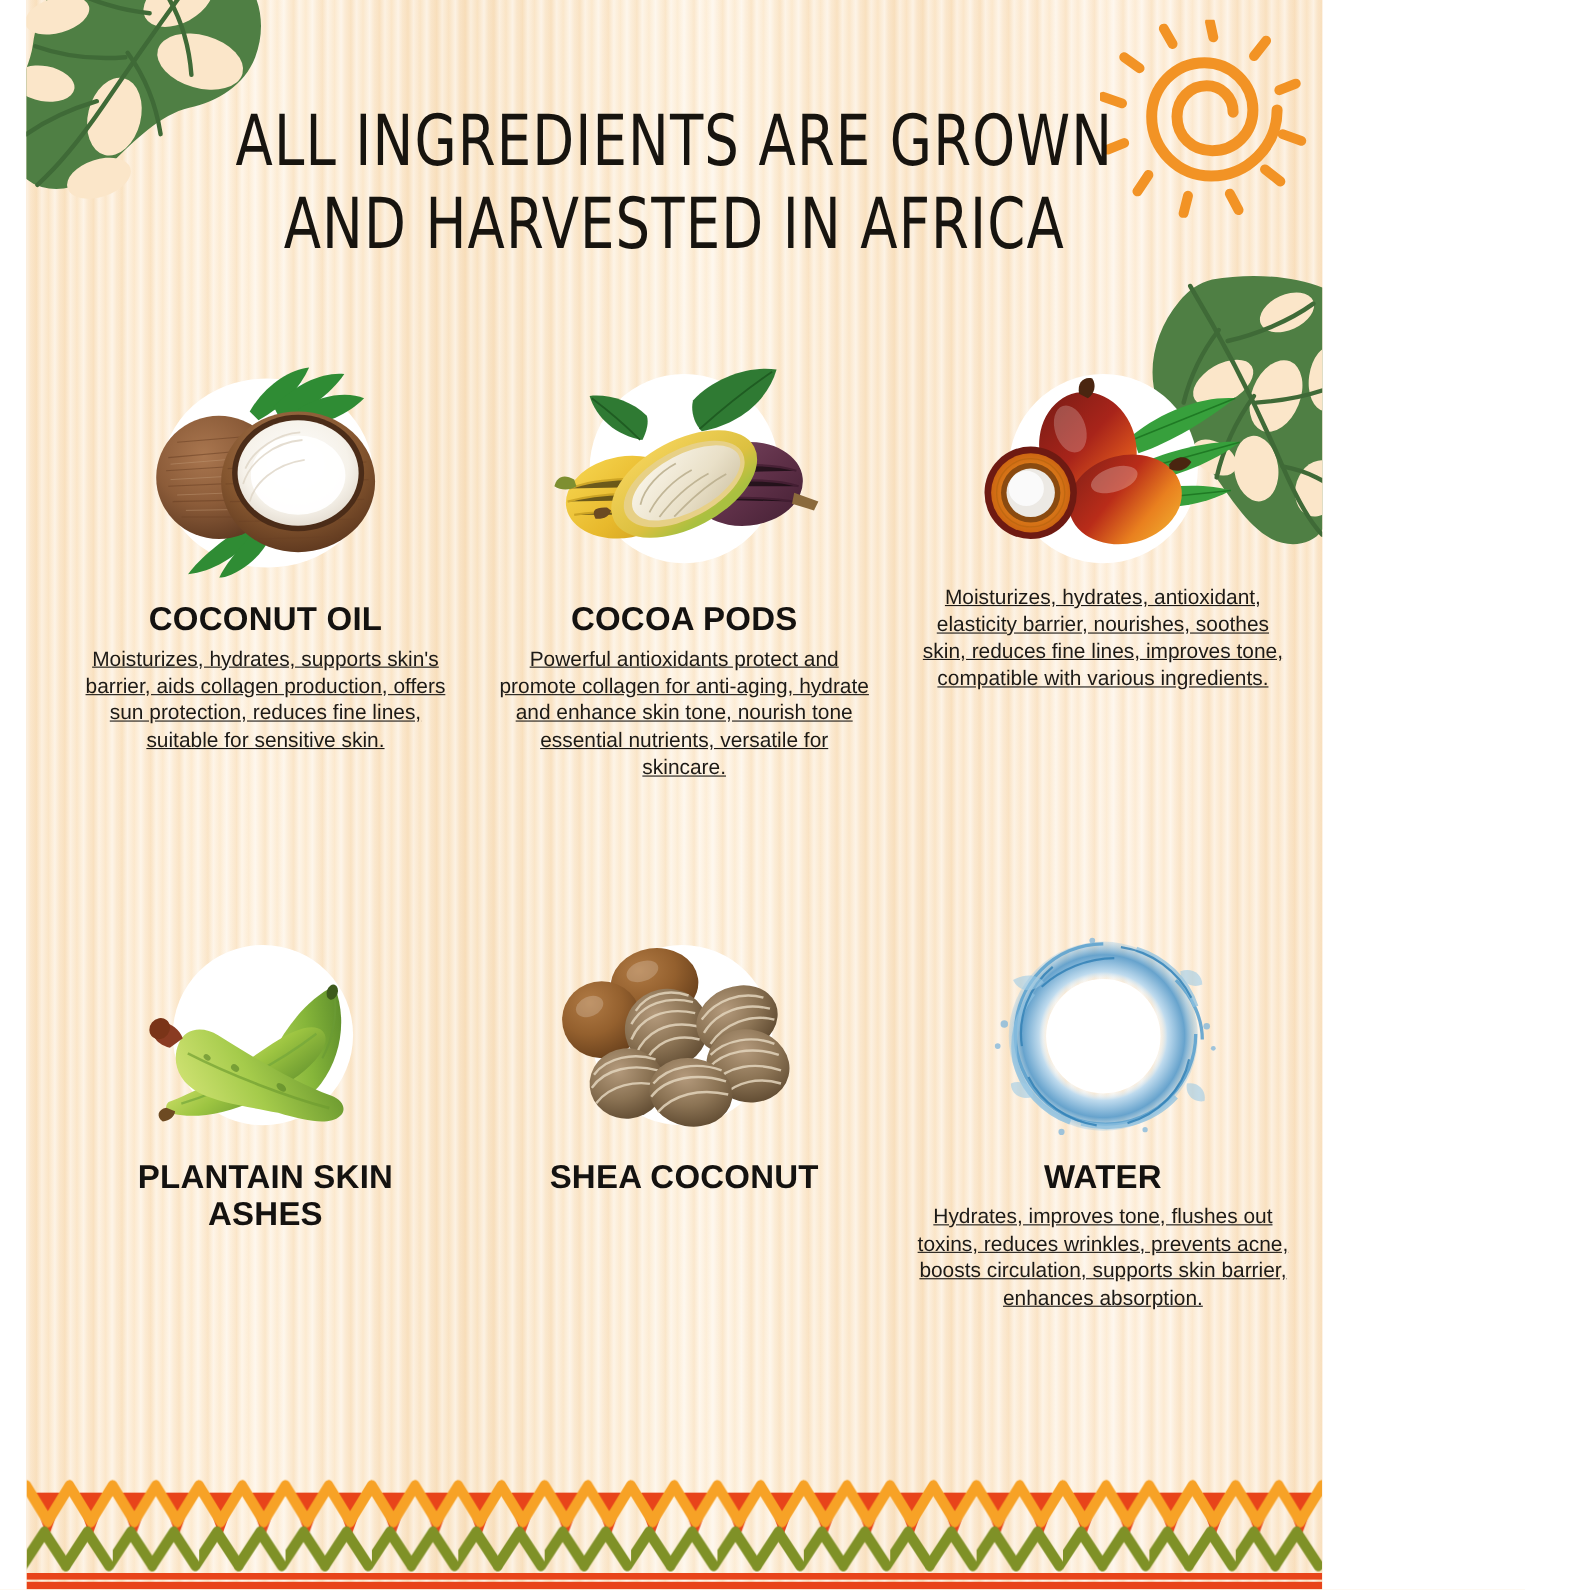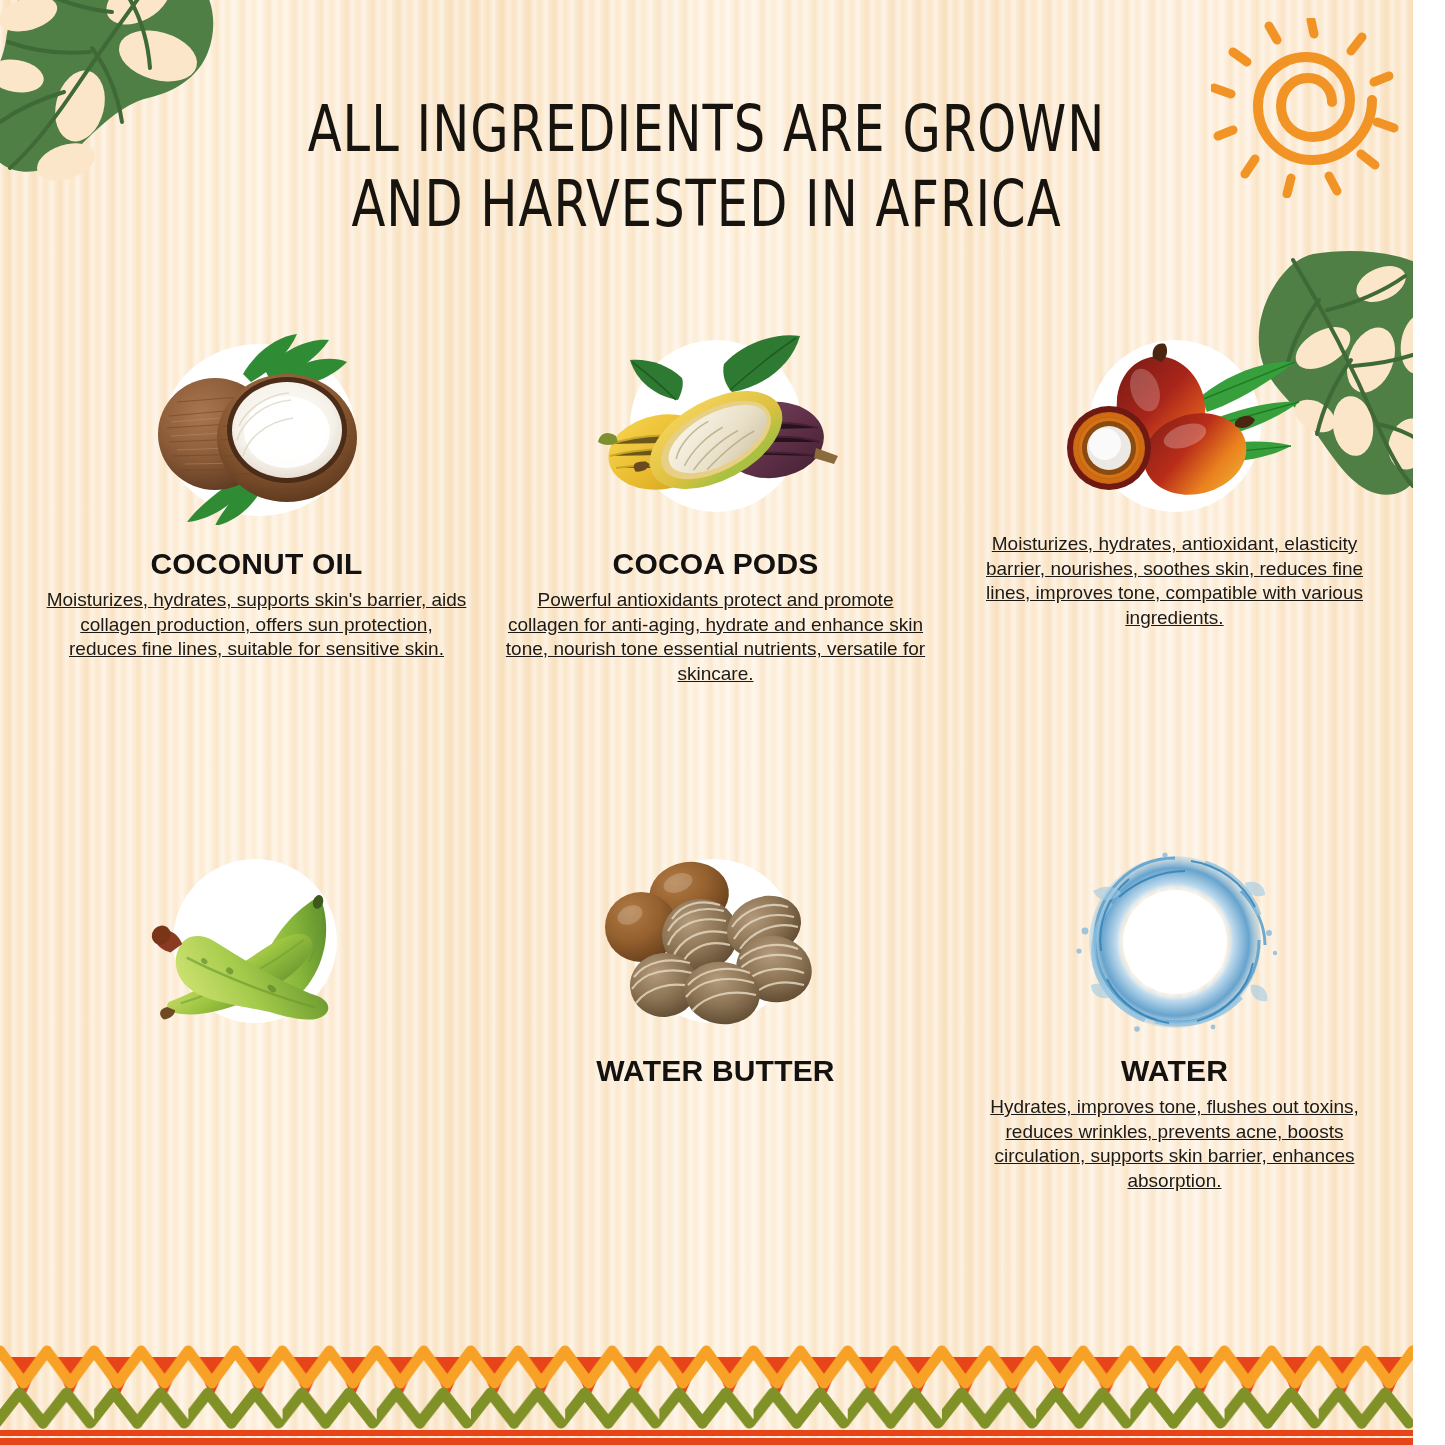--- a/index.html
+++ b/index.html
@@ -2,34 +2,35 @@
 <html><head>
 <meta charset="utf-8">
 <style>
   html, body {
     margin: 0;
     padding: 0;
     background: #ffffff;
   }
   .poster {
     position: relative;
-    width: 1413px;
+    width: 1178px;
     height: 1445px;
     overflow: hidden;
     background-color: #fbe6c9;
     background-image:
       repeating-linear-gradient(90deg,
         rgba(255,255,255,0.55) 0px,
         rgba(255,255,255,0.10) 4px,
         rgba(246,214,170,0.30) 9px,
         rgba(255,255,255,0.45) 14px,
         rgba(253,233,203,0.25) 20px,
         rgba(255,255,255,0.55) 26px),
       linear-gradient(90deg, #fae3c4 0%, #fdeed9 18%, #f8e0bf 34%, #fdf0dd 52%, #f9e2c3 68%, #fdeedb 84%, #f9e1c1 100%);
     font-family: "Liberation Sans", sans-serif;
+    margin-left: 24px;
     -webkit-font-smoothing: antialiased;
   }
 
   
   .deco { position: absolute; pointer-events: none; }
   .leaf-tl { left: -38px; top: -60px; }
   .leaf-r  { right: -20px; top: 248px; }
   .sun     { right: 12px;  top: 18px; }
 
   
@@ -418,20 +419,21 @@
             <path d="M70 38 C64 24 70 14 80 16 C88 20 90 32 84 42 Z" fill="#8a3b22"></path>
             <ellipse cx="78" cy="20" rx="10" ry="9" fill="#7a3418"></ellipse>
             <g fill="#4e7a22" opacity="0.55">
               <ellipse cx="92" cy="96" rx="3" ry="4"></ellipse>
               <ellipse cx="104" cy="140" rx="3" ry="5"></ellipse>
               <ellipse cx="84" cy="70" rx="2.5" ry="3.5"></ellipse>
             </g>
           </g>
         </svg>
       </div>
+      <div class="card-title">PLANTAIN SKIN ASHES</div>
     </div>
 
     <div class="card">
       <div class="imgbox">
         <svg width="260" height="195" viewBox="0 0 260 195">
           <defs>
             <radialGradient id="nutSmooth" cx="35%" cy="28%" r="75%">
               <stop offset="0%" stop-color="#b07a44"></stop>
               <stop offset="55%" stop-color="#94602e"></stop>
               <stop offset="100%" stop-color="#6b421d"></stop>
@@ -487,21 +489,21 @@
           <g>
             <ellipse cx="136" cy="148" rx="38" ry="31" fill="url(#nutRough)" transform="rotate(10 136 148)"></ellipse>
             <g stroke="#e3d5bd" stroke-width="2.2" fill="none" opacity="0.85">
               <path d="M102 140 C116 124 142 120 164 128"></path>
               <path d="M100 152 C114 134 142 130 168 138"></path>
               <path d="M106 166 C120 150 144 144 170 150"></path>
             </g>
           </g>
         </svg>
       </div>
-      <div class="card-title">WATER BUTTER</div>
+      <div class="card-title">SHEA COCONUT</div>
     </div>
 
     <div class="card">
       <div class="imgbox">
         <svg width="260" height="195" viewBox="0 0 260 195">
           <defs>
             <radialGradient id="waterRing" cx="50%" cy="50%" r="50%">
               <stop offset="58%" stop-color="#ffffff" stop-opacity="0"></stop>
               <stop offset="68%" stop-color="#bcdaef" stop-opacity="0.95"></stop>
               <stop offset="86%" stop-color="#5f9fcc" stop-opacity="0.95"></stop>

